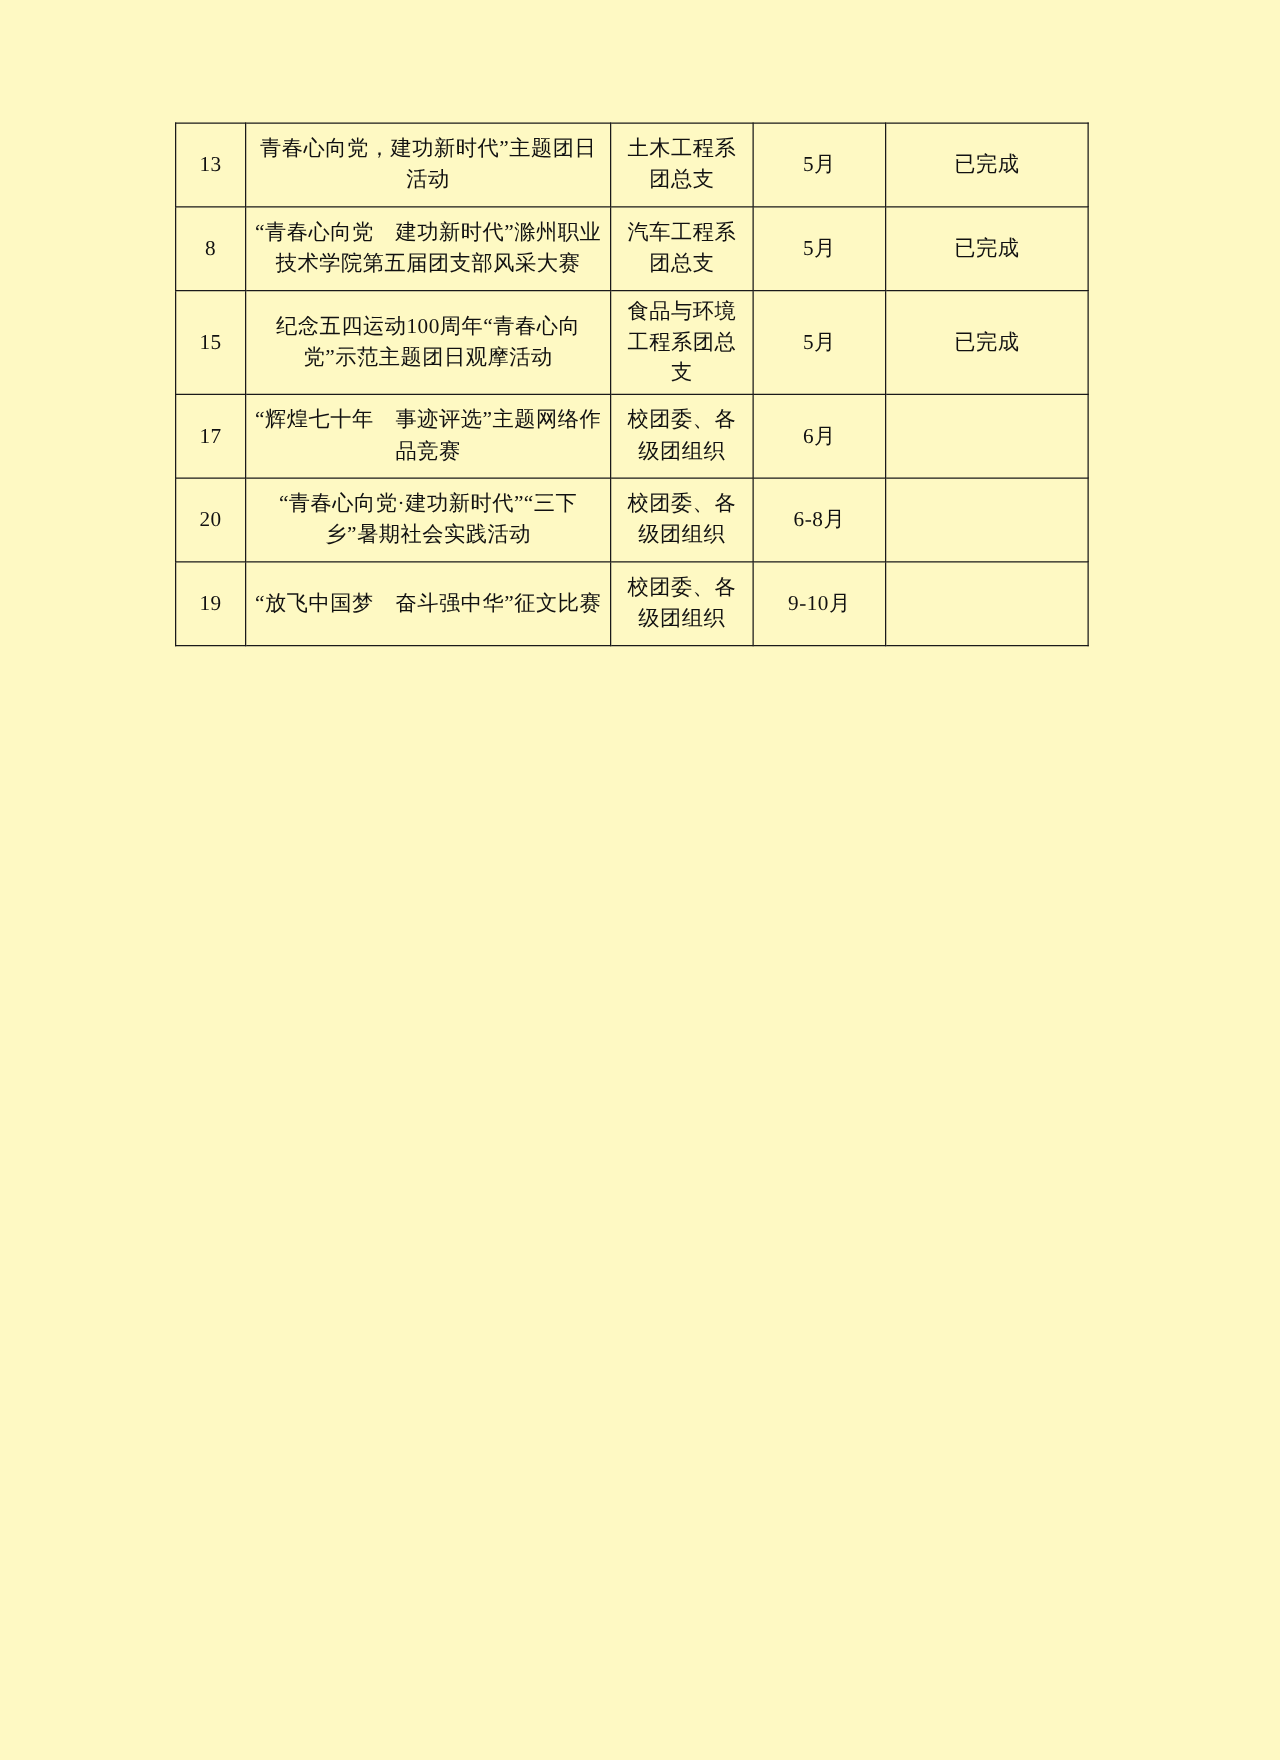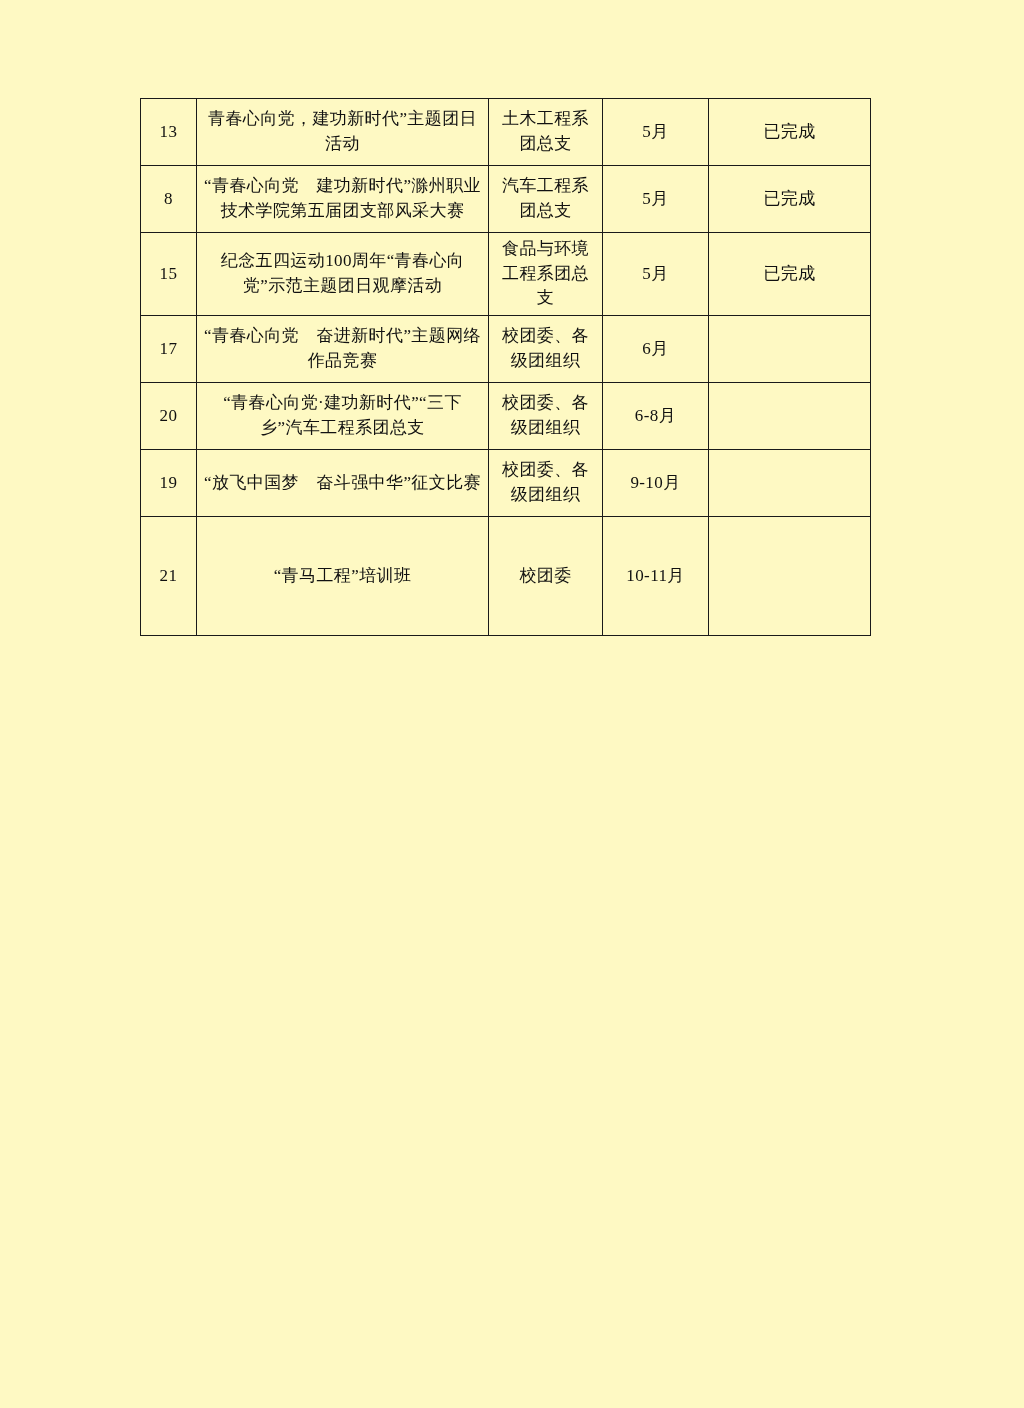--- a/index.html
+++ b/index.html
@@ -100,41 +100,34 @@
       </tr>
       <tr class="row-tall">
         <td class="cell-no">15</td>
         <td class="cell-name">纪念五四运动100周年“青春心向党”示范主题团日观摩活动</td>
         <td class="cell-org">食品与环境工程系团总支</td>
         <td class="cell-time">5月</td>
         <td class="cell-state">已完成</td>
       </tr>
       <tr class="row-tall">
         <td class="cell-no">17</td>
-        <td class="cell-name">“青春心向党　奋进新时代”主题网络作品竞赛</td>
+        <td class="cell-name">“辉煌七十年　事迹评选”主题网络作品竞赛</td>
         <td class="cell-org">校团委、各级团组织</td>
         <td class="cell-time">6月</td>
         <td class="cell-state"></td>
       </tr>
       <tr class="row-tall">
         <td class="cell-no">20</td>
-        <td class="cell-name">“青春心向党·建功新时代”“三下乡”汽车工程系团总支</td>
+        <td class="cell-name">“青春心向党·建功新时代”“三下乡”暑期社会实践活动</td>
         <td class="cell-org">校团委、各级团组织</td>
         <td class="cell-time">6-8月</td>
         <td class="cell-state"></td>
       </tr>
       <tr class="row-tall">
         <td class="cell-no">19</td>
         <td class="cell-name">“放飞中国梦　奋斗强中华”征文比赛</td>
         <td class="cell-org">校团委、各级团组织</td>
         <td class="cell-time">9-10月</td>
         <td class="cell-state"></td>
       </tr>
-      <tr class="row-xtall">
-        <td class="cell-no">21</td>
-        <td class="cell-name">“青马工程”培训班</td>
-        <td class="cell-org">校团委</td>
-        <td class="cell-time">10-11月</td>
-        <td class="cell-state"></td>
-      </tr>
     </tbody>
   </table>
 </div>
 
 </body></html>

